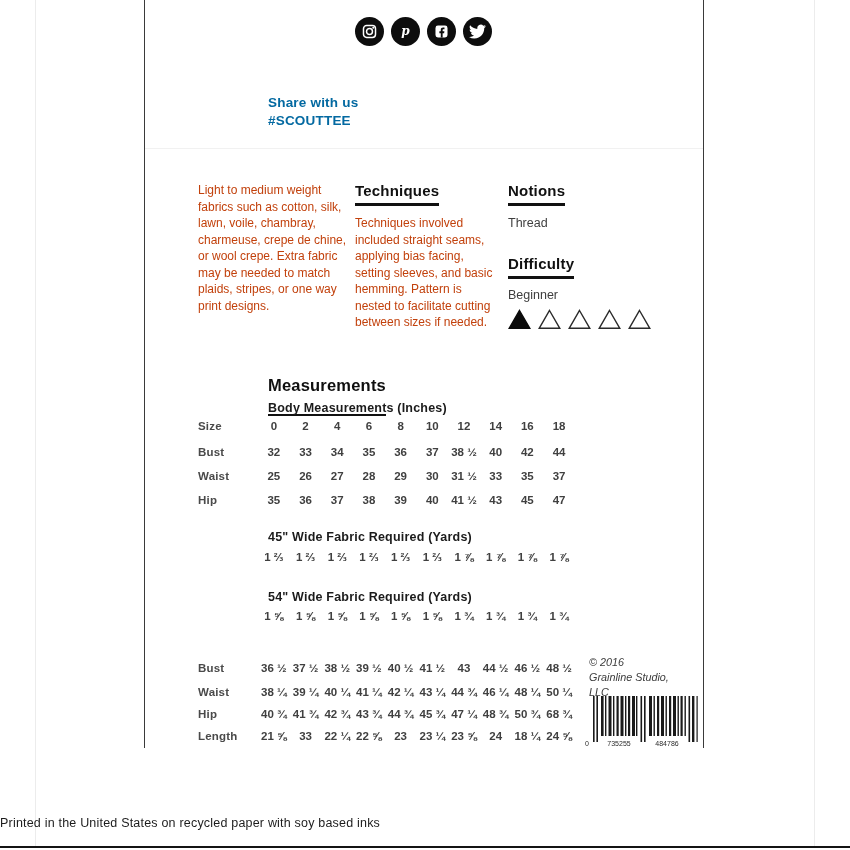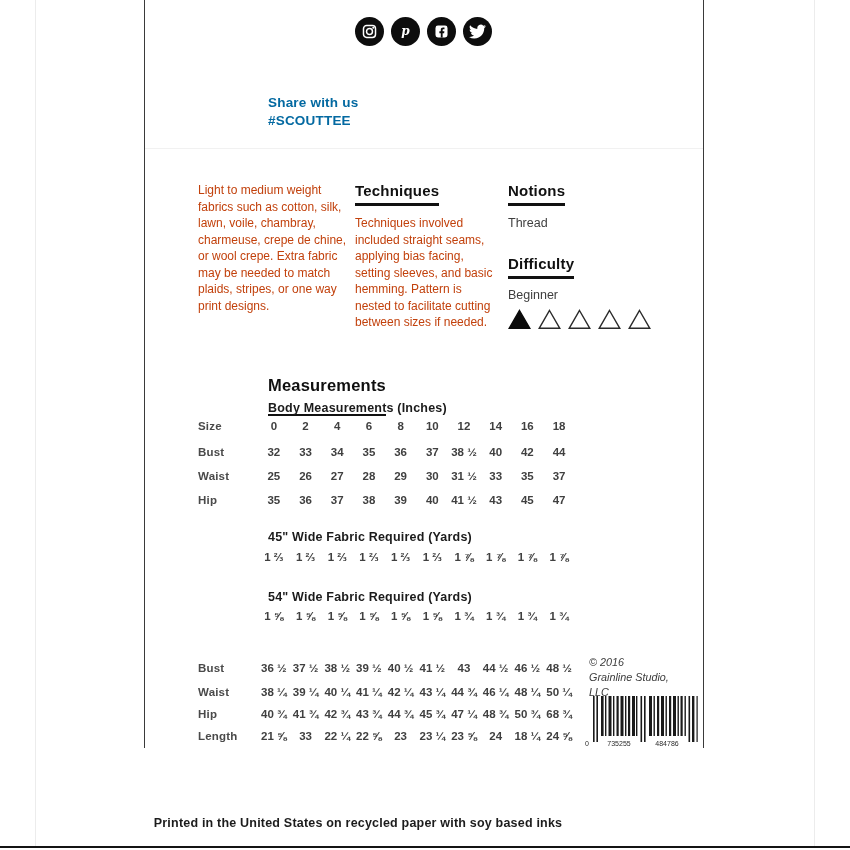--- a/index.html
+++ b/index.html
@@ -47,22 +47,22 @@
   .tlabel{width:60px;flex:none;font-size:11.5px;font-weight:bold;color:#4a4a4a;letter-spacing:.2px;}
   .cells{display:flex;flex:1;}
   .cell{width:31.7px;flex:none;text-align:center;font-size:11.5px;font-weight:bold;color:#404040;white-space:nowrap;}
 
   
   .copyright{position:absolute;left:589px;top:655px;font-size:10.8px;line-height:15px;color:#3b3b3b;font-style:italic;}
   .barcode-wrap{position:absolute;left:583px;top:696px;}
   .barcode-bar{fill:#1a1a1a;}
   .barcode-digits{font-family:"Liberation Sans", sans-serif;font-size:7px;fill:#2a2a2a;}
 
-  .footer{position:absolute;left:0;top:816px;width:716px;text-align:center;
-    font-size:12.5px;font-weight:bold;color:#1c1c1c;letter-spacing:.2px;}
+  .footer{position:absolute;left:0;top:816px;width:716px;text-align:left;
+    font-size:12.5px;font-weight:normal;color:#1c1c1c;letter-spacing:.2px;}
 </style>
 </head>
 <body>
 
 <div class="page">
 
   <div class="photo-edge left"></div>
   <div class="photo-edge right"></div>
   <div class="env-edge left"></div>
   <div class="env-edge right"></div>

